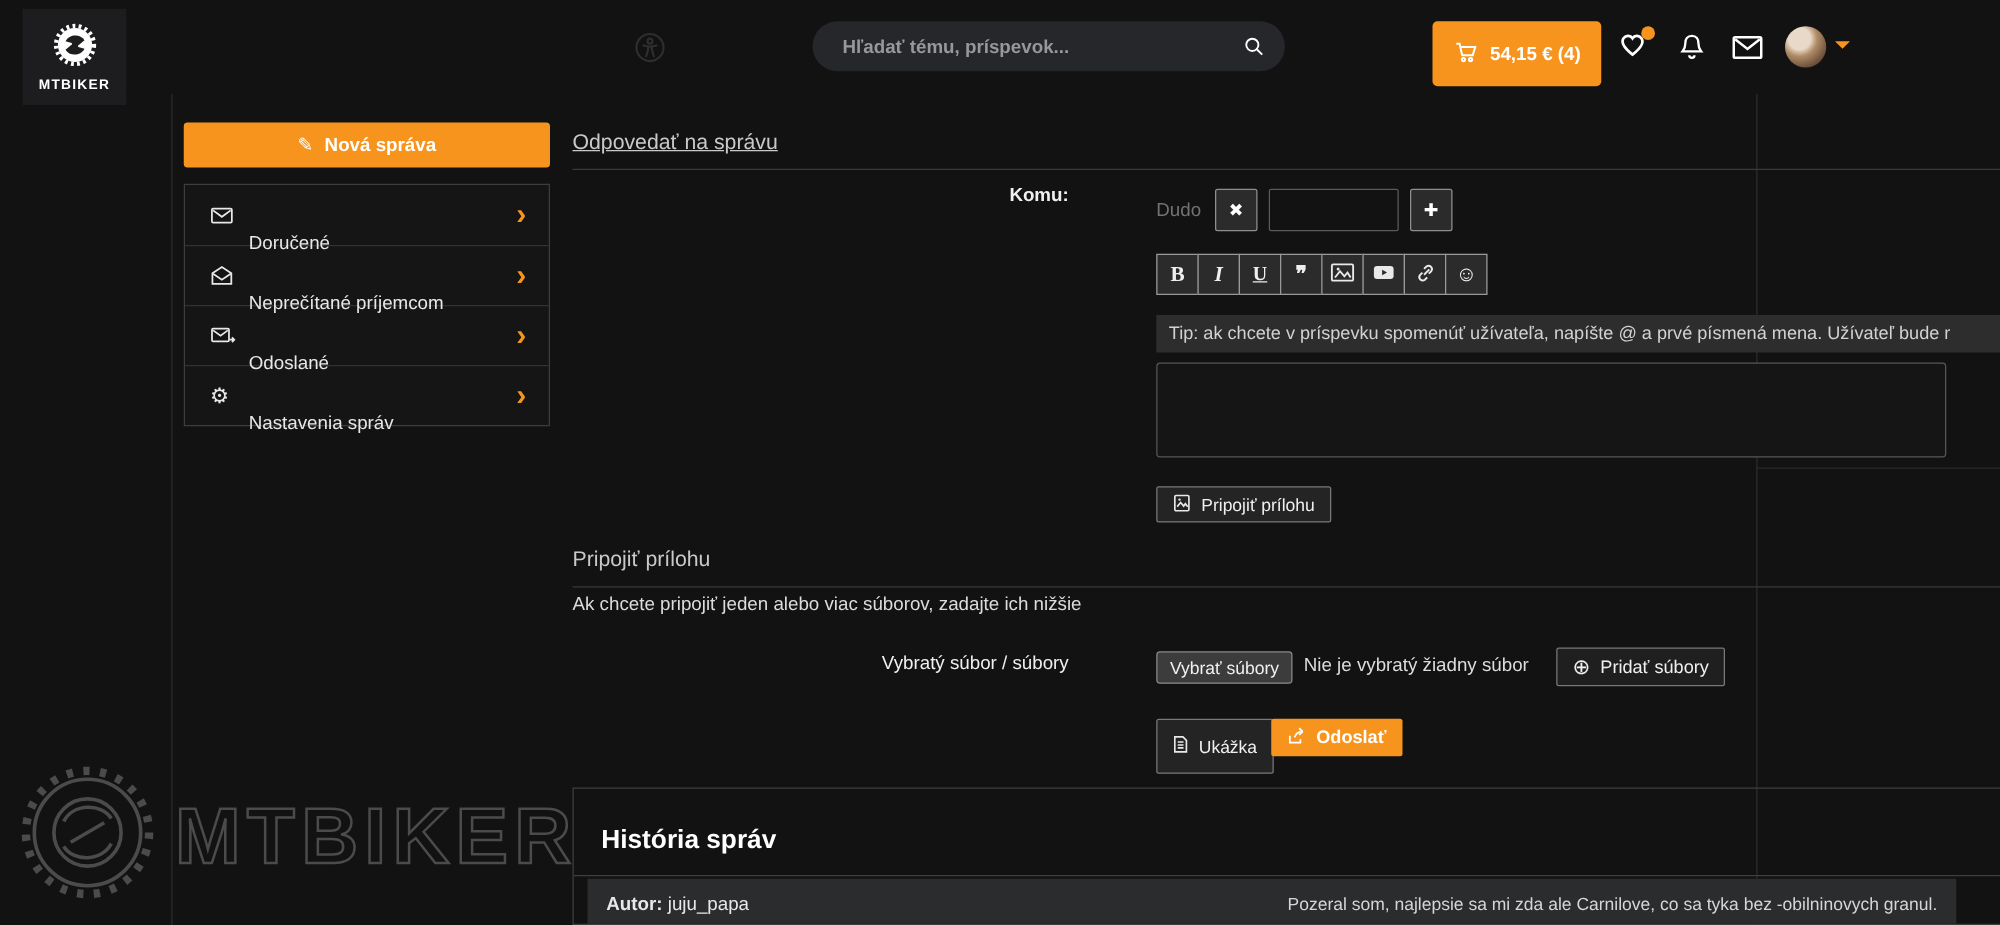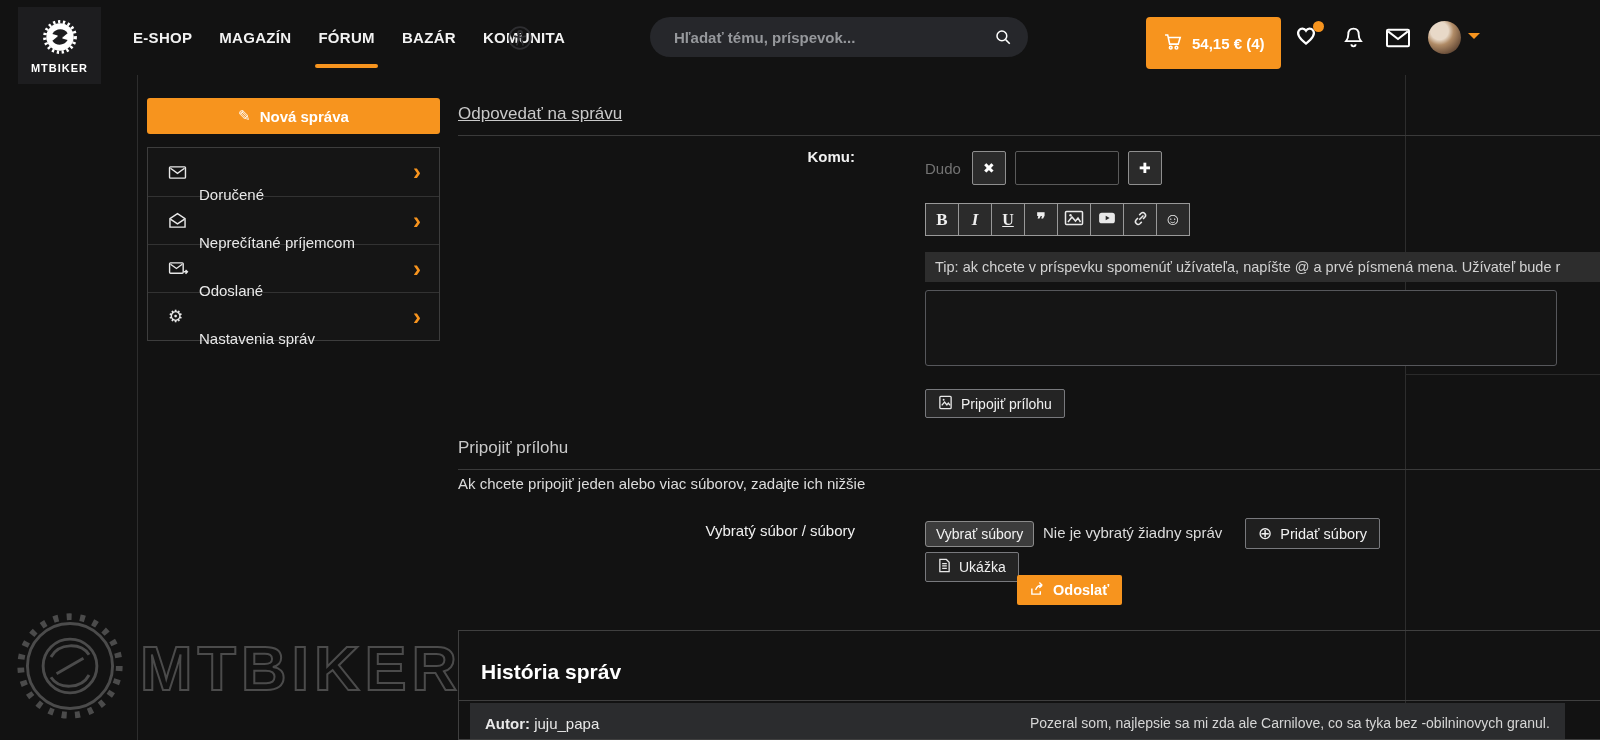--- a/index.html
+++ b/index.html
@@ -74,21 +74,21 @@
              border-radius:3px;resize:none;outline:none;color:#e3e3e3;font-size:15px;padding:8px;}
   .ghost-btn{background:#242424;border:1px solid #78797d;border-radius:2px;color:#f0f0f0;font-size:14px;
              display:flex;align-items:center;gap:8px;cursor:pointer;padding:0 12px;}
   .attach-btn{position:absolute;left:925px;top:389px;height:29px;}
   .hint{position:absolute;left:458px;top:475px;color:#dcdcdc;font-size:15px;}
   .choose-btn{position:absolute;left:925px;top:521px;height:26px;background:#3c3c3c;border:1px solid #8a8a8a;border-radius:3px;
               color:#f1f1f1;font-size:14px;padding:0 10px;cursor:pointer;}
   .nofile{position:absolute;left:1043px;top:524px;color:#dcdcdc;font-size:15px;}
   .add-files{position:absolute;left:1245px;top:518px;height:31px;background:#1f1f1f;font-size:14.5px;}
   .oplus{font-size:17px;}
-  .preview-btn{position:absolute;left:925px;top:552px;height:30px;}
+  .preview-btn{position:absolute;left:925px;top:575px;height:44px;}
   .send-btn{position:absolute;left:1017px;top:575px;height:30px;background:#f7941e;border:none;border-radius:2px;
             color:#fff;font-size:14.5px;font-weight:700;display:flex;align-items:center;gap:8px;cursor:pointer;padding:0 13px;}
 
   
   .history{position:absolute;left:458px;top:630px;width:1150px;height:110px;border:1px solid #3f3f3f;overflow:hidden;}
   .hist-head{height:70px;border-bottom:1px solid #3f3f3f;display:flex;align-items:flex-end;padding:0 0 16px 22px;}
   .hist-head h3{margin:0;color:#fff;font-size:21px;font-weight:700;}
   .hist-row{margin:2px 0 0 11px;width:1095px;height:40px;background:#2b2c2e;display:flex;padding:12px 15px 0;}
   .hist-author{width:545px;color:#e8e8e8;font-size:15px;white-space:nowrap;overflow:hidden;}
   .hist-msg{flex:1;color:#d6d6d6;font-size:14px;white-space:nowrap;overflow:hidden;}
@@ -113,27 +113,20 @@
           <circle cx="50" cy="50" r="36" fill="#fff"></circle>
           <circle cx="50" cy="50" r="40" fill="none" stroke="#fff" stroke-width="9" stroke-dasharray="6 7"></circle>
           <path d="M30 42 C38 26 62 26 70 40 L58 50 Z" fill="#1d1d1f"></path>
           <path d="M70 58 C62 74 38 74 30 60 L42 50 Z" fill="#1d1d1f"></path>
           <circle cx="50" cy="50" r="7" fill="#1d1d1f"></circle>
         </svg>
       </span>
       <span class="logo-brand">MTBIKER</span>
     </div>
 
-    <nav class="nav">
-      <a href="#"><span>E-SHOP</span></a>
-      <a href="#"><span>MAGAZÍN</span></a>
-      <a href="#" class="active"><span>FÓRUM</span><span class="underline"></span></a>
-      <a href="#"><span>BAZÁR</span></a>
-      <a href="#"><span>KOMUNITA</span></a>
-    </nav>
 
     <span class="acc-icon">
       <svg width="26" height="26" viewBox="0 0 24 24" fill="none" stroke="#2e2e31" stroke-width="1.6">
         <circle cx="12" cy="12" r="10"></circle>
         <circle cx="12" cy="7.3" r="1.8"></circle>
         <path d="M6.5 10.3 L10.6 11.3 L10.6 13.8 L9 19 M17.5 10.3 L13.4 11.3 L13.4 13.8 L15 19 M10.6 11.3 h2.8"></path>
       </svg>
     </span>
 
     <div class="search">
@@ -297,21 +290,21 @@
       </svg>
     </span>
     <span>Pripojiť prílohu</span>
   </button>
 
   <div class="sec-title" style="top:438px;">Pripojiť prílohu</div>
   <div class="hint">Ak chcete pripojiť jeden alebo viac súborov, zadajte ich nižšie</div>
 
   <div class="flabel" style="top:522px;">Vybratý súbor / súbory</div>
   <button class="choose-btn">Vybrať súbory</button>
-  <span class="nofile">Nie je vybratý žiadny správ</span>
+  <span class="nofile">Nie je vybratý žiadny súbor</span>
   <button class="ghost-btn add-files">
     <span class="oplus">⊕</span>
     <span>Pridať súbory</span>
   </button>
 
   <button class="ghost-btn preview-btn">
     <span>
       <svg width="13" height="15" viewBox="0 0 14 16" fill="none" stroke="#e9e9e9" stroke-width="1.4">
         <path d="M2 1.5 h7 l3 3 V14.5 H2 Z"></path>
           <path d="M4.5 6 h5 M4.5 8.5 h5 M4.5 11 h5"></path>

